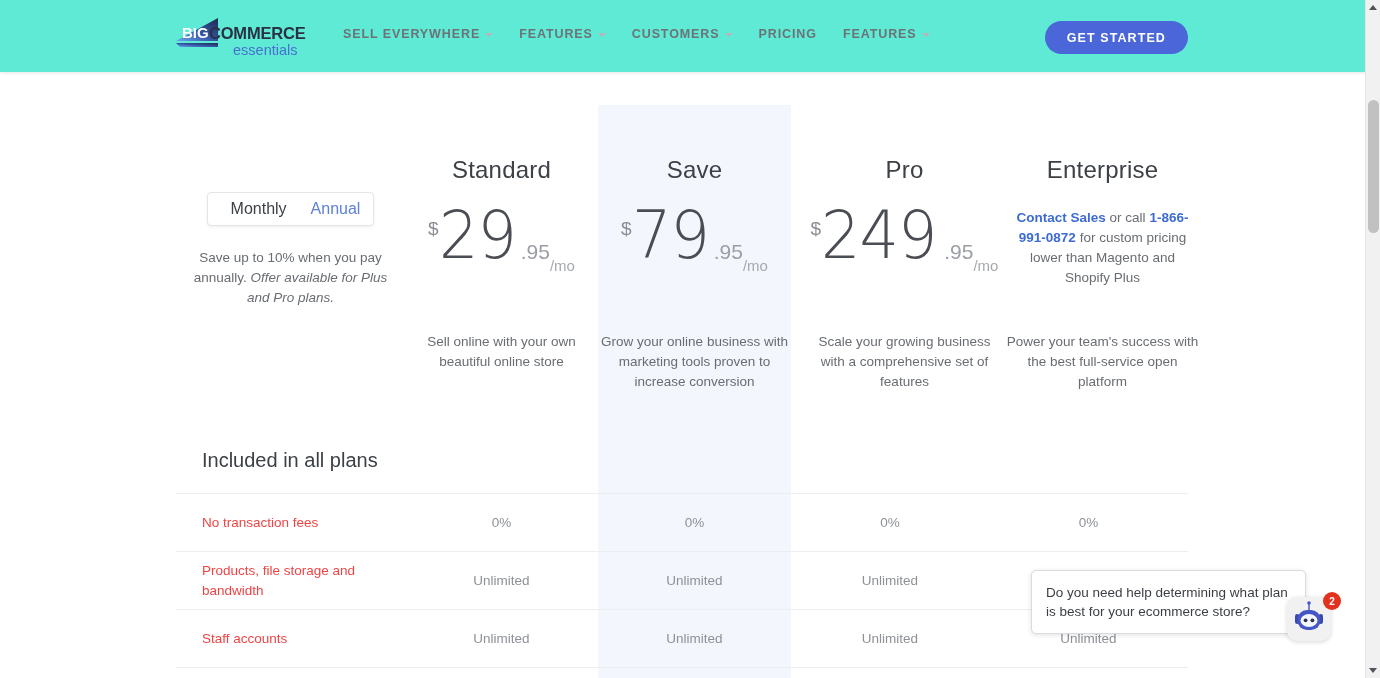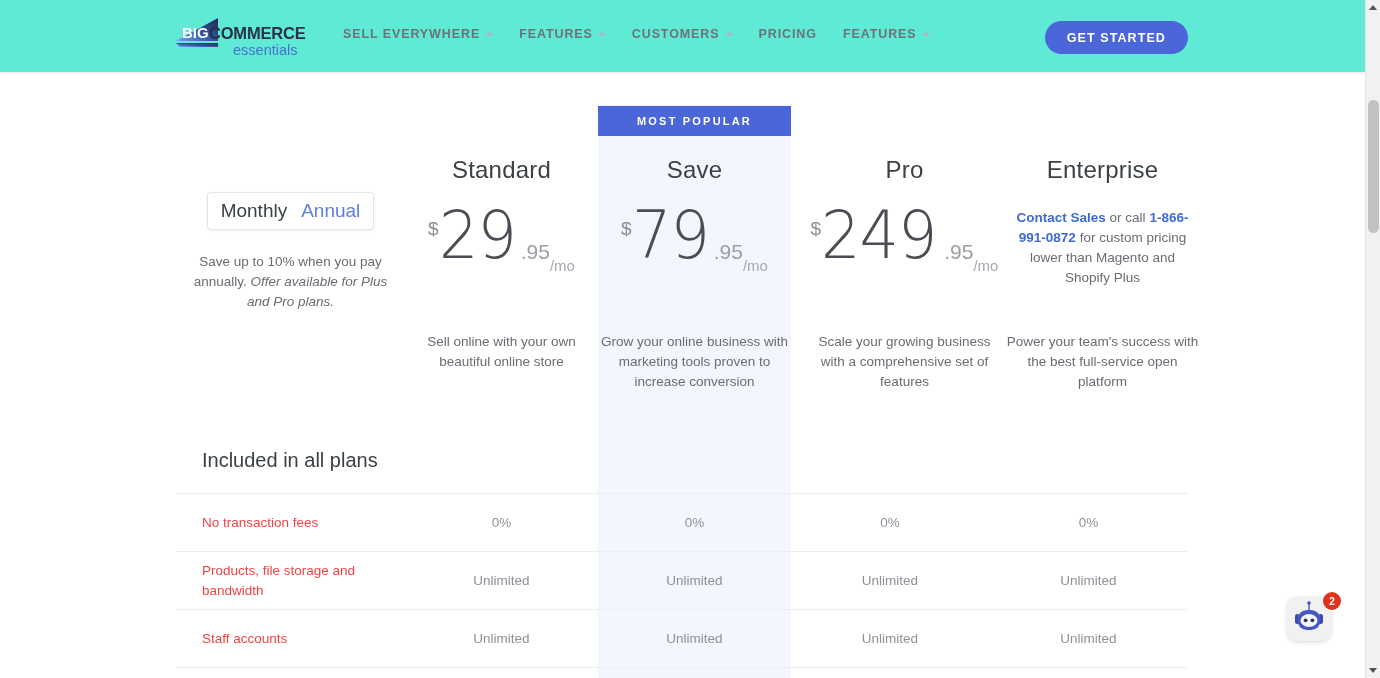--- a/index.html
+++ b/index.html
@@ -210,23 +210,24 @@
     align-items: center;
     background: #fff;
     border: 1px solid #e3e5e8;
     border-radius: 4px;
     box-shadow: 0 1px 3px rgba(0,0,0,0.07);
     padding: 7px 13px;
     gap: 14px;
     cursor: pointer;
   }
   .toggle-opt {
-    font-size: 19px;
+    font-size: 16px;
     color: #3c4146;
     cursor: pointer;
+    margin-left: 10px;
   }
   .toggle-opt.alt { color: #5e80d6; }
   .save-note {
     margin-top: 22px;
     font-size: 13.5px;
     line-height: 20px;
     color: #696d73;
     padding: 0 6px;
   }
   .save-note i { font-style: italic; }
@@ -416,21 +417,20 @@
         <span class="caret"></span>
       </div>
     </nav>
 
     <button class="cta-btn">GET STARTED</button>
   </div>
 
   <div class="pricing-wrap">
 
     <div class="plus-bg"></div>
-    <div class="most-popular">MOST POPULAR</div>
 
     <div class="toggle-block">
       <div class="toggle">
         <span class="toggle-opt">Monthly</span>
         <span class="toggle-opt alt">Annual</span>
       </div>
       <div class="save-note">
         <span>Save up to 10% when you pay annually. </span><i>Offer available for Plus and Pro plans.</i>
       </div>
     </div>
@@ -500,20 +500,21 @@
       <div class="row">
         <div class="feature">Staff accounts</div>
         <div class="cell">Unlimited</div>
         <div class="cell">Unlimited</div>
         <div class="cell pro">Unlimited</div>
         <div class="cell ent">Unlimited</div>
       </div>
     </div>
   </div>
 
+  <div class="chat-bubble">Do you need help determining what plan is best for your ecommerce store?</div>
 
   <div class="chat-launcher">
     <svg width="44" height="44" viewBox="0 0 44 44">
       <line x1="22" y1="7" x2="22" y2="13" stroke="#4557c6" stroke-width="1.4"></line>
       <circle cx="22" cy="6" r="1.8" fill="#4557c6"></circle>
       <rect x="8" y="17" width="4.5" height="10" rx="2.2" fill="#3c49ab"></rect>
       <rect x="31.5" y="17" width="4.5" height="10" rx="2.2" fill="#3c49ab"></rect>
       <rect x="10.5" y="13" width="23" height="20" rx="9.5" fill="#4557c6"></rect>
       <ellipse cx="22" cy="23.5" rx="8.5" ry="6.5" fill="#f4f6fb"></ellipse>
       <circle cx="18.6" cy="23.3" r="1.9" fill="#2b3350"></circle>

